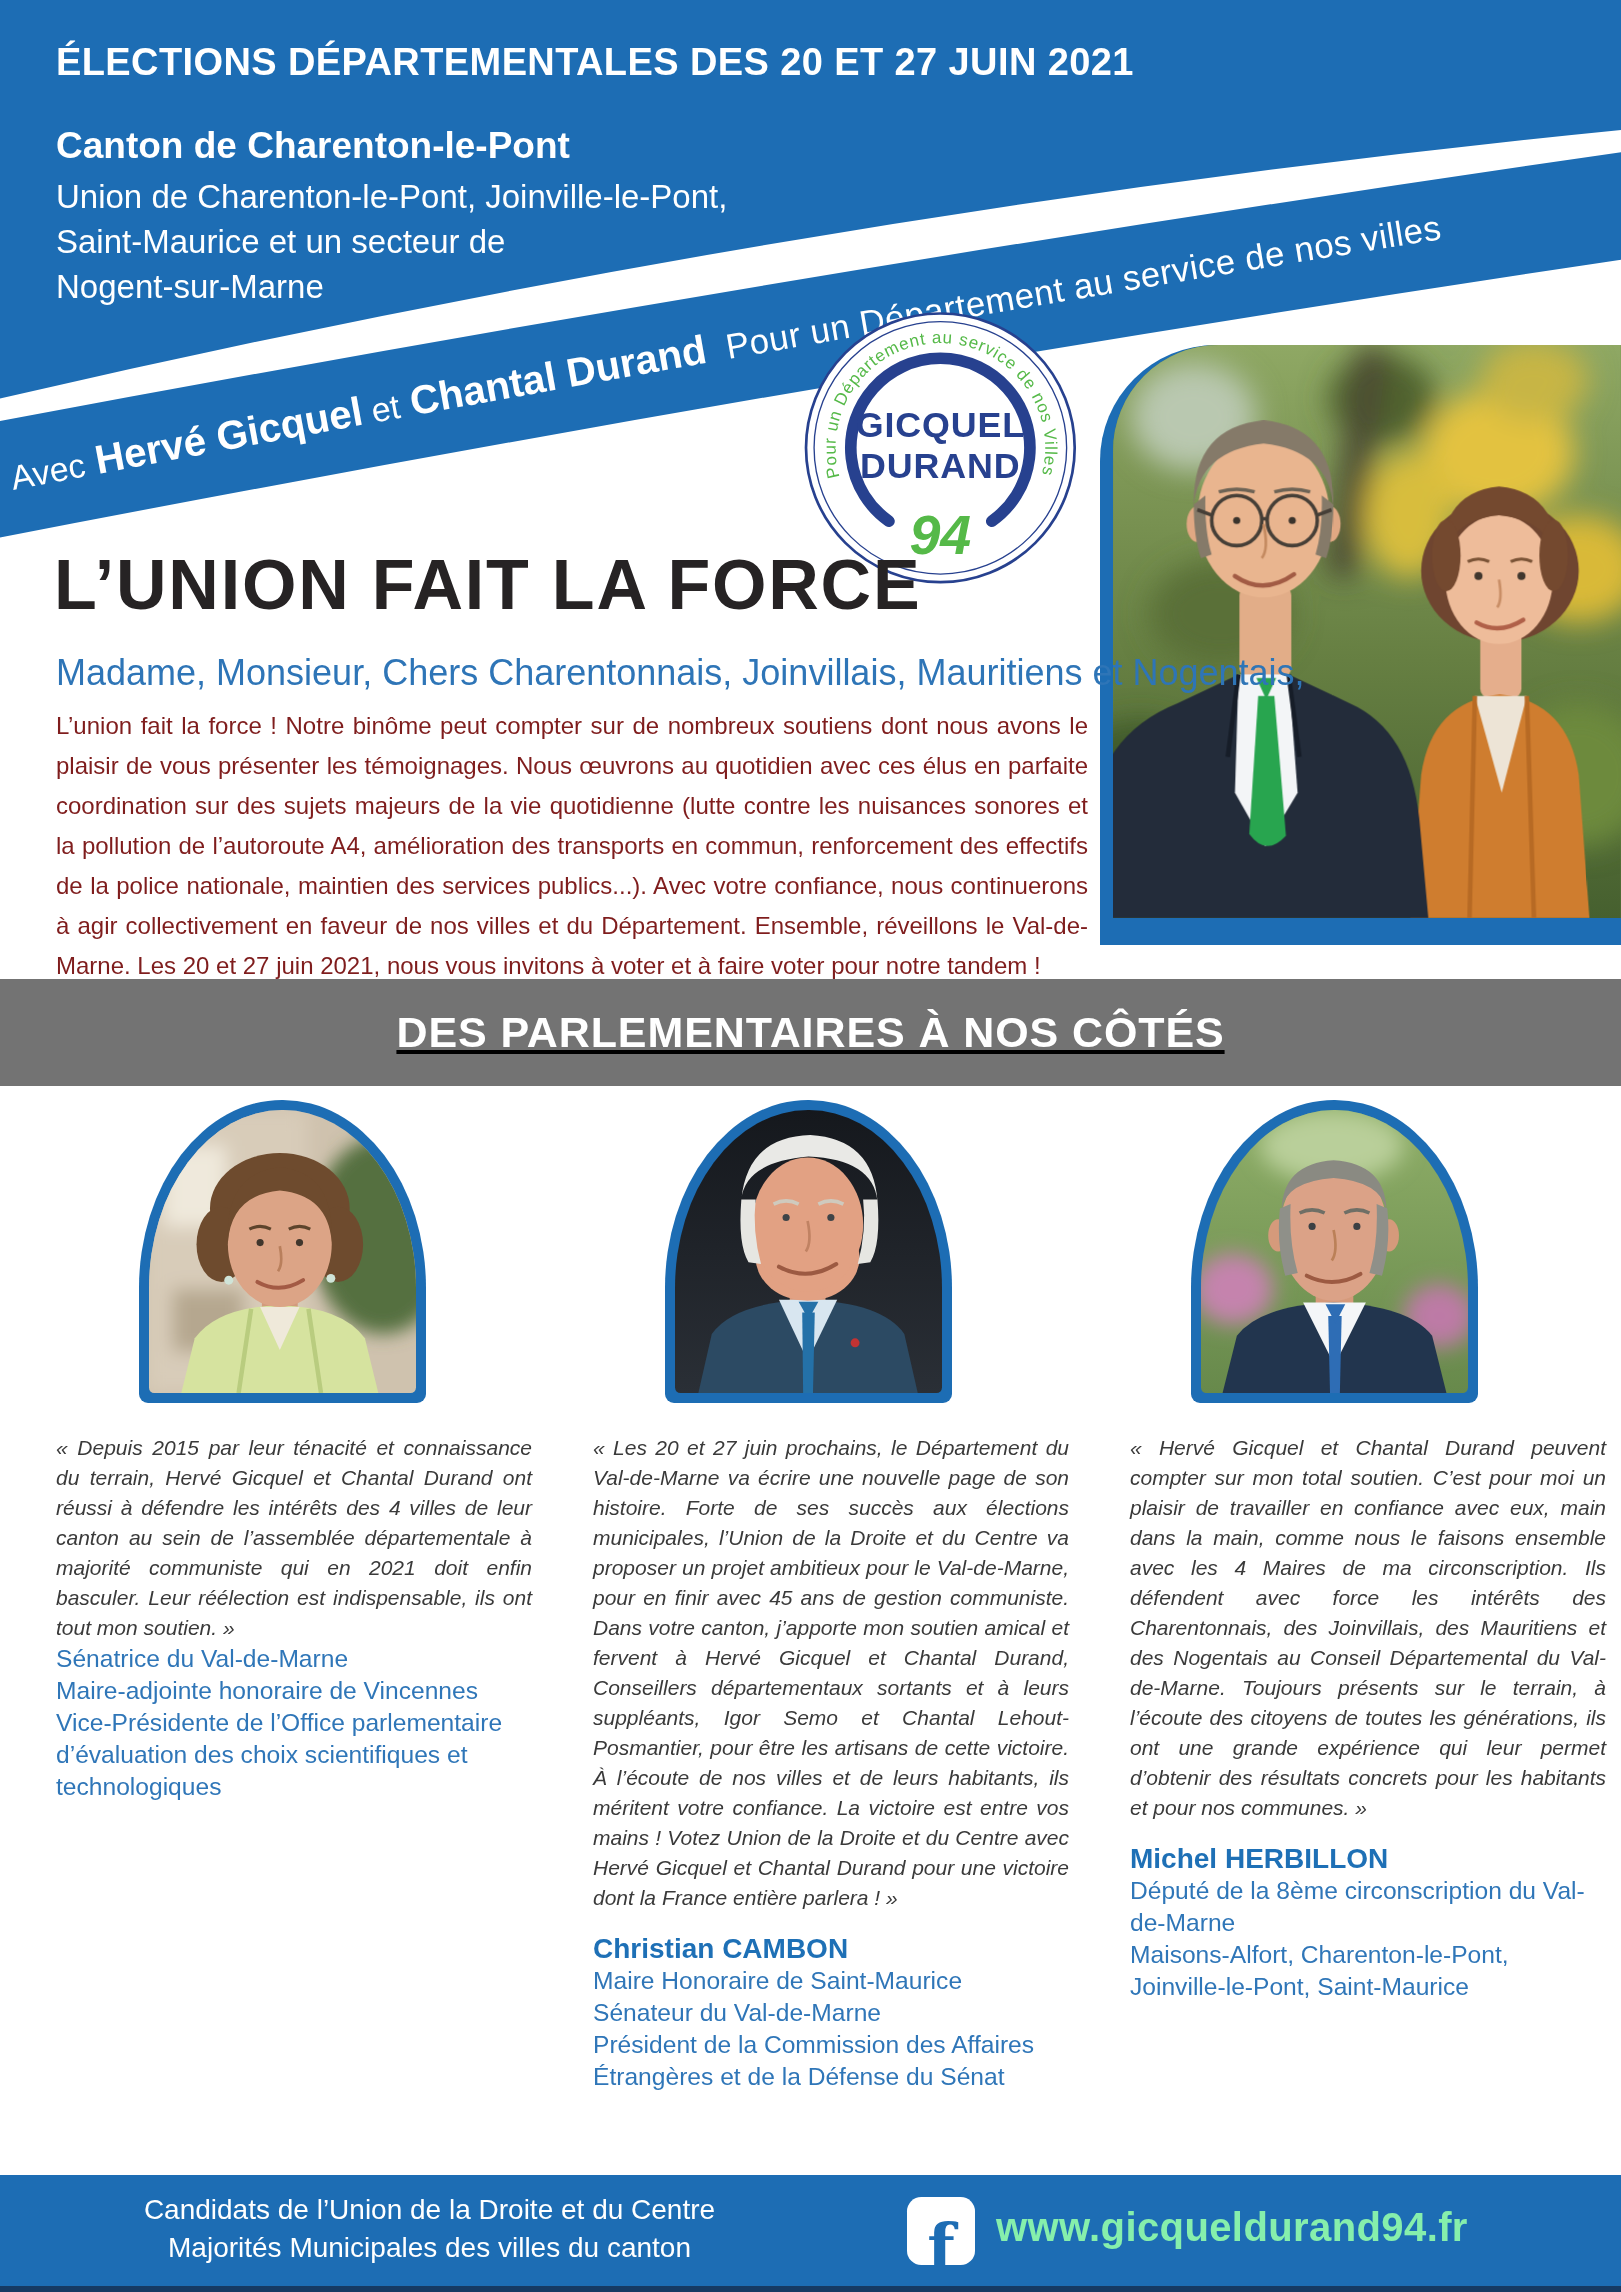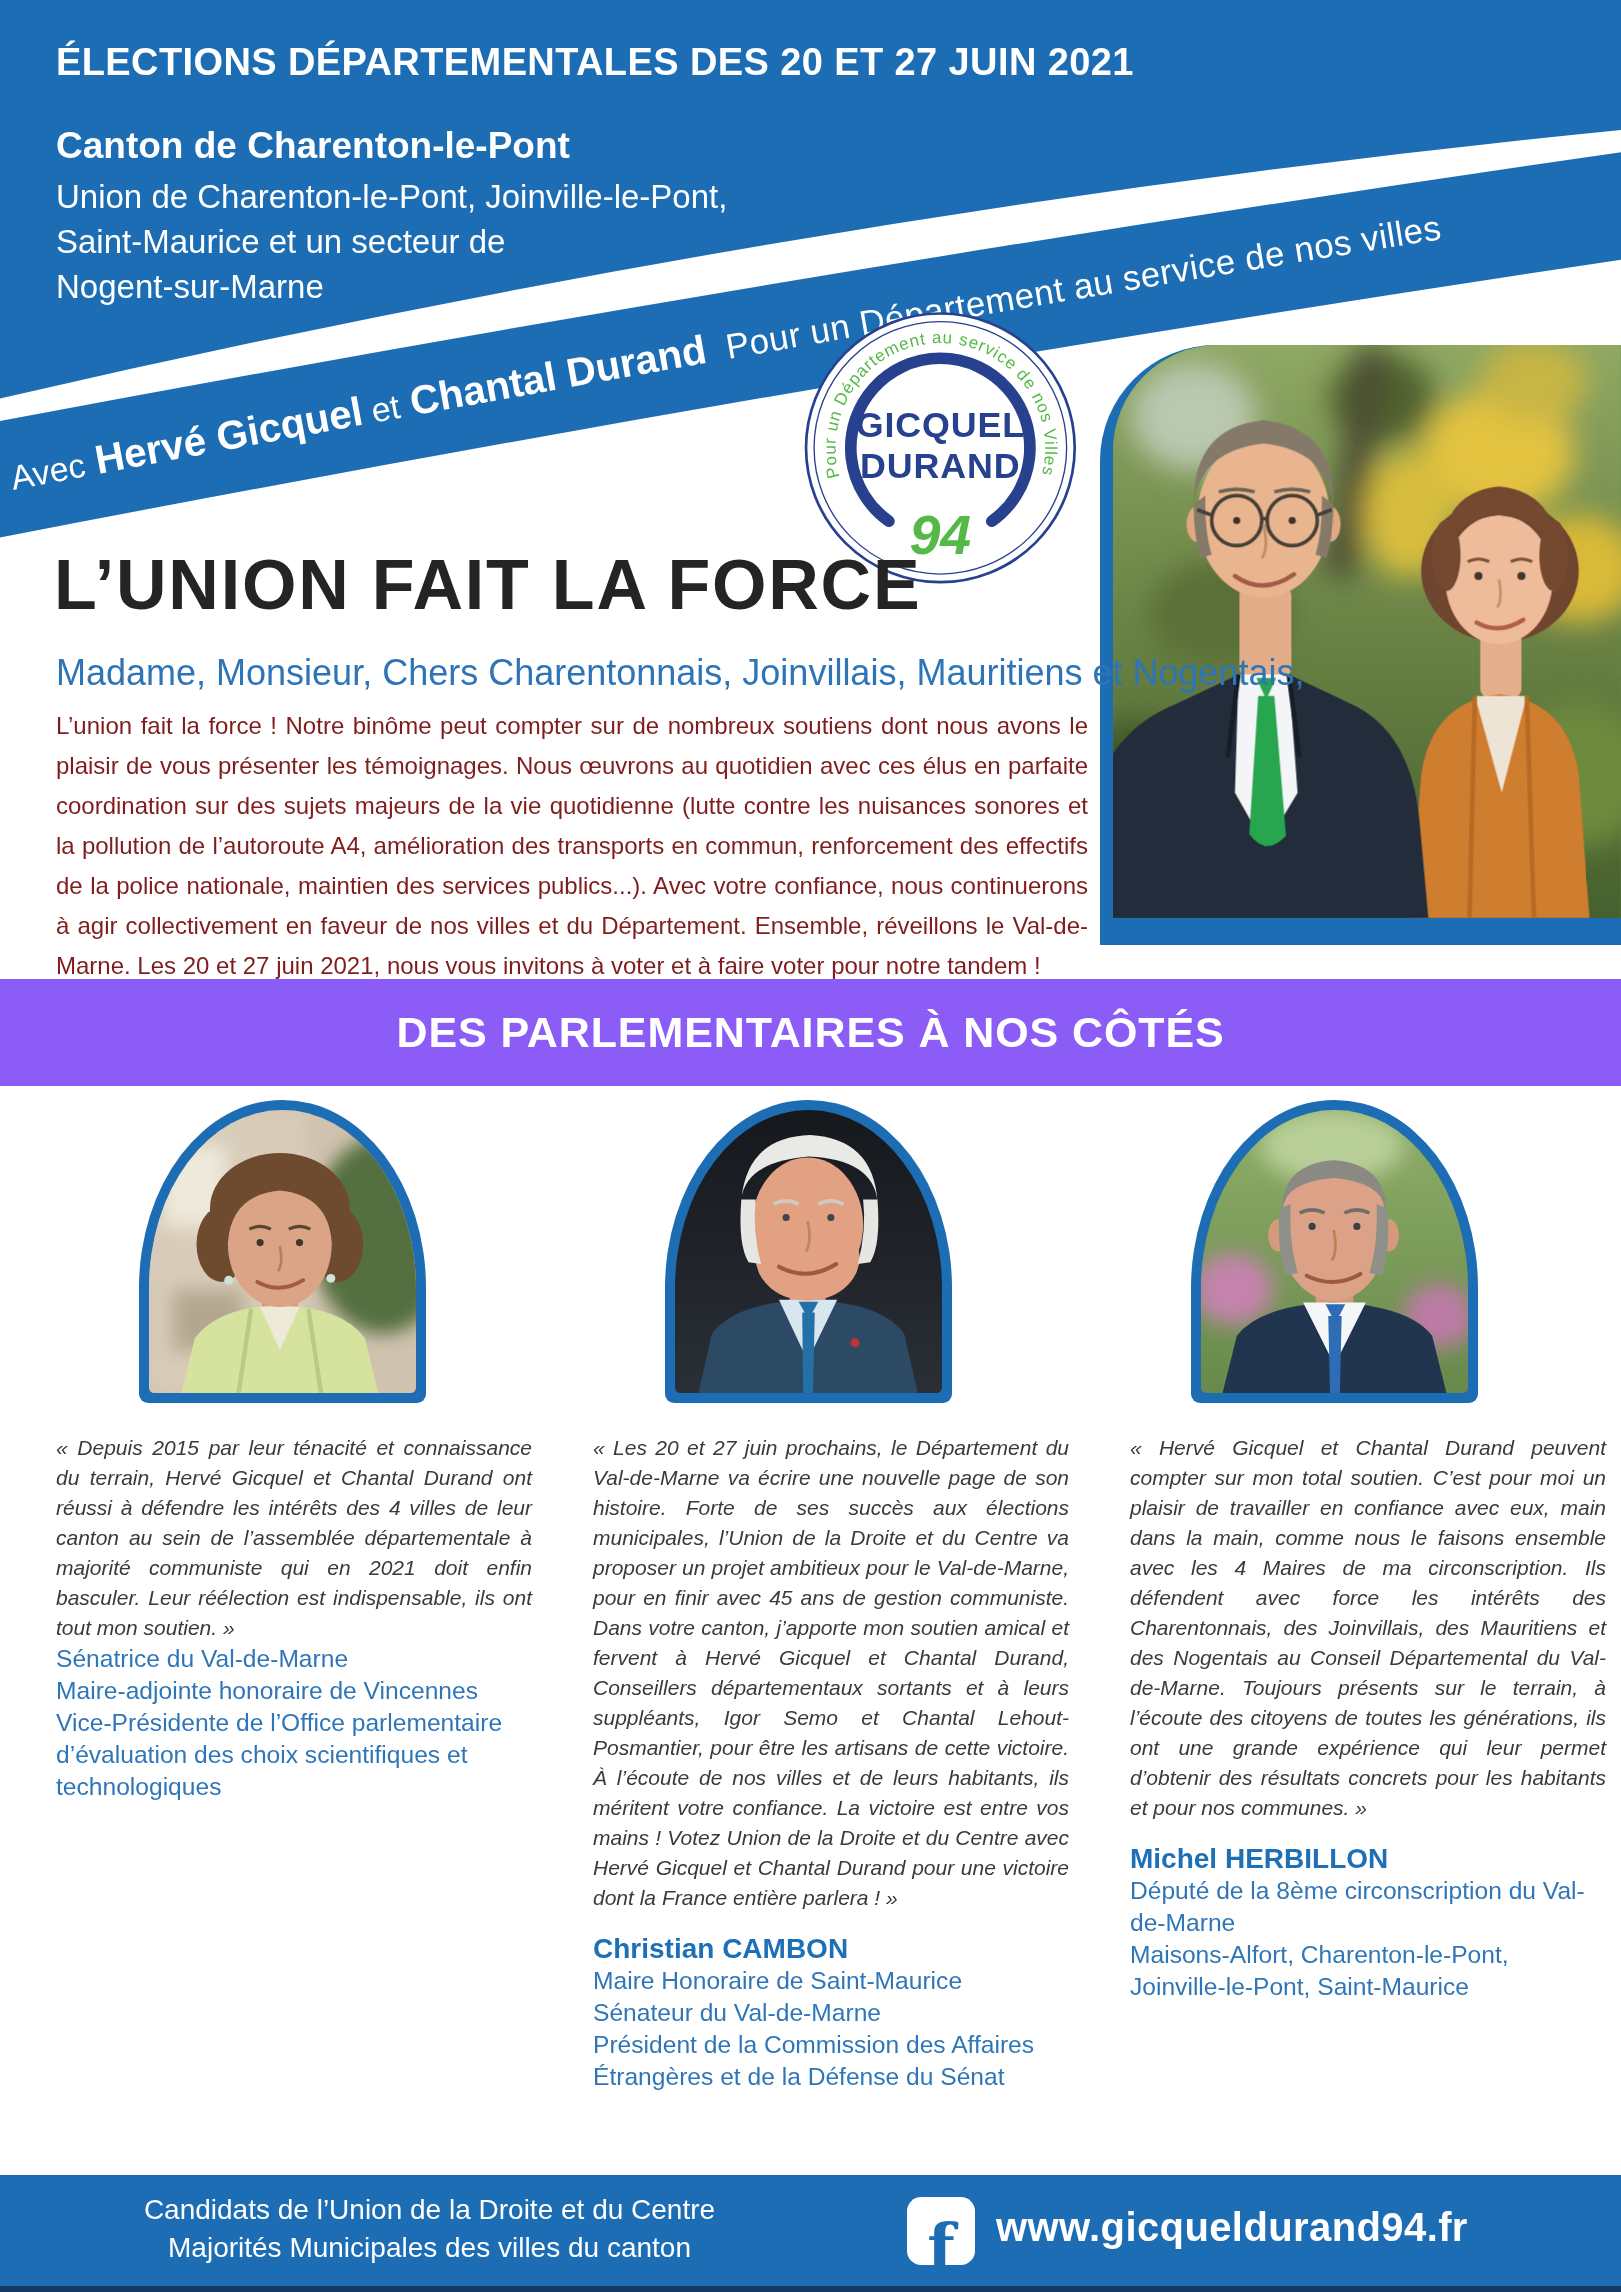--- a/index.html
+++ b/index.html
@@ -23,40 +23,40 @@
   .photo-frame{
     left:1100px;top:345px;width:521px;height:600px;background:#1d6db4;
     border-top-left-radius:116px;box-sizing:border-box;padding:0 0 27px 13.4px;
   }
   .photo-in{width:508px;height:573px;border-top-left-radius:106px;overflow:hidden;background:#6d8a47;}
   
   .main-title{left:54px;top:545px;font-size:70px;font-weight:bold;color:#262324;letter-spacing:1.8px;white-space:nowrap;}
   .salutation{left:56px;top:652px;font-size:36px;color:#2e75b7;white-space:nowrap;}
   .body-text{left:56px;top:706px;width:1032px;font-size:24px;line-height:40px;color:#7f1d1d;text-align:justify;}
   
-  .section-banner{left:0;top:979px;width:1621px;height:107px;background:#8b5cf6;display:flex;align-items:center;justify-content:center;}
+  .section-banner{left:0;top:979px;width:1621px;height:107px;background:#737373;display:flex;align-items:center;justify-content:center;text-decoration:underline;}
   .section-banner span{font-size:43px;font-weight:bold;color:#fff;letter-spacing:0.9px;}
   
   .arch{top:1100px;width:287px;height:303px;background:#1d6db4;box-sizing:border-box;padding:9.9px;
         border-radius:143px 143px 9px 9px / 188px 188px 9px 9px;}
   .arch-in{width:267px;height:283px;overflow:hidden;border-radius:133px 133px 5.4px 5.4px / 178px 178px 5.4px 5.4px;}
   .arch1{left:139px;} .arch2{left:665px;} .arch3{left:1191px;}
   
   .col{top:1433px;width:476px;}
   .col1{left:56px;} .col2{left:593px;} .col3{left:1130px;}
   .quote{font-size:21px;line-height:30px;font-style:italic;color:#3a3a3a;text-align:justify;}
   .t-name{margin-top:19.7px;font-size:28px;font-weight:bold;color:#1e70b6;}
   .t-role{font-size:24.6px;line-height:32px;color:#2f76b8;}
   
   .footer{left:0;top:2175px;width:1621px;height:111px;background:#1d6db4;}
   .f-lines{position:absolute;left:125px;top:16px;width:609px;text-align:center;color:#fff;font-size:28px;line-height:38px;}
   .fb{position:absolute;left:907px;top:21.5px;width:68px;height:68px;background:#fff;border-radius:14.3px;
       display:flex;align-items:flex-end;justify-content:center;overflow:hidden;}
   .fb span{font-size:64px;font-weight:bold;color:#1d6db4;line-height:1;margin-bottom:-14.3px;font-family:"DejaVu Serif", serif;}
-  .f-url{position:absolute;left:996px;top:30px;font-size:40px;font-weight:bold;color:#ffffff;letter-spacing:0.4px;white-space:nowrap;}
+  .f-url{position:absolute;left:996px;top:30px;font-size:40px;font-weight:bold;color:#86efac;letter-spacing:0.4px;white-space:nowrap;}
   .bottom-strip{left:0;top:2286px;width:1621px;height:6.3px;background:#163a63;}
 </style>
 </head>
 <body>
 
 <div class="page">
 
   <svg class="header-svg" width="1621" height="627" viewBox="0 0 1810 700">
 
     <path d="M0,0 H1810 V145 Q905,235 0,445 Z" fill="#1d6db4"></path>

